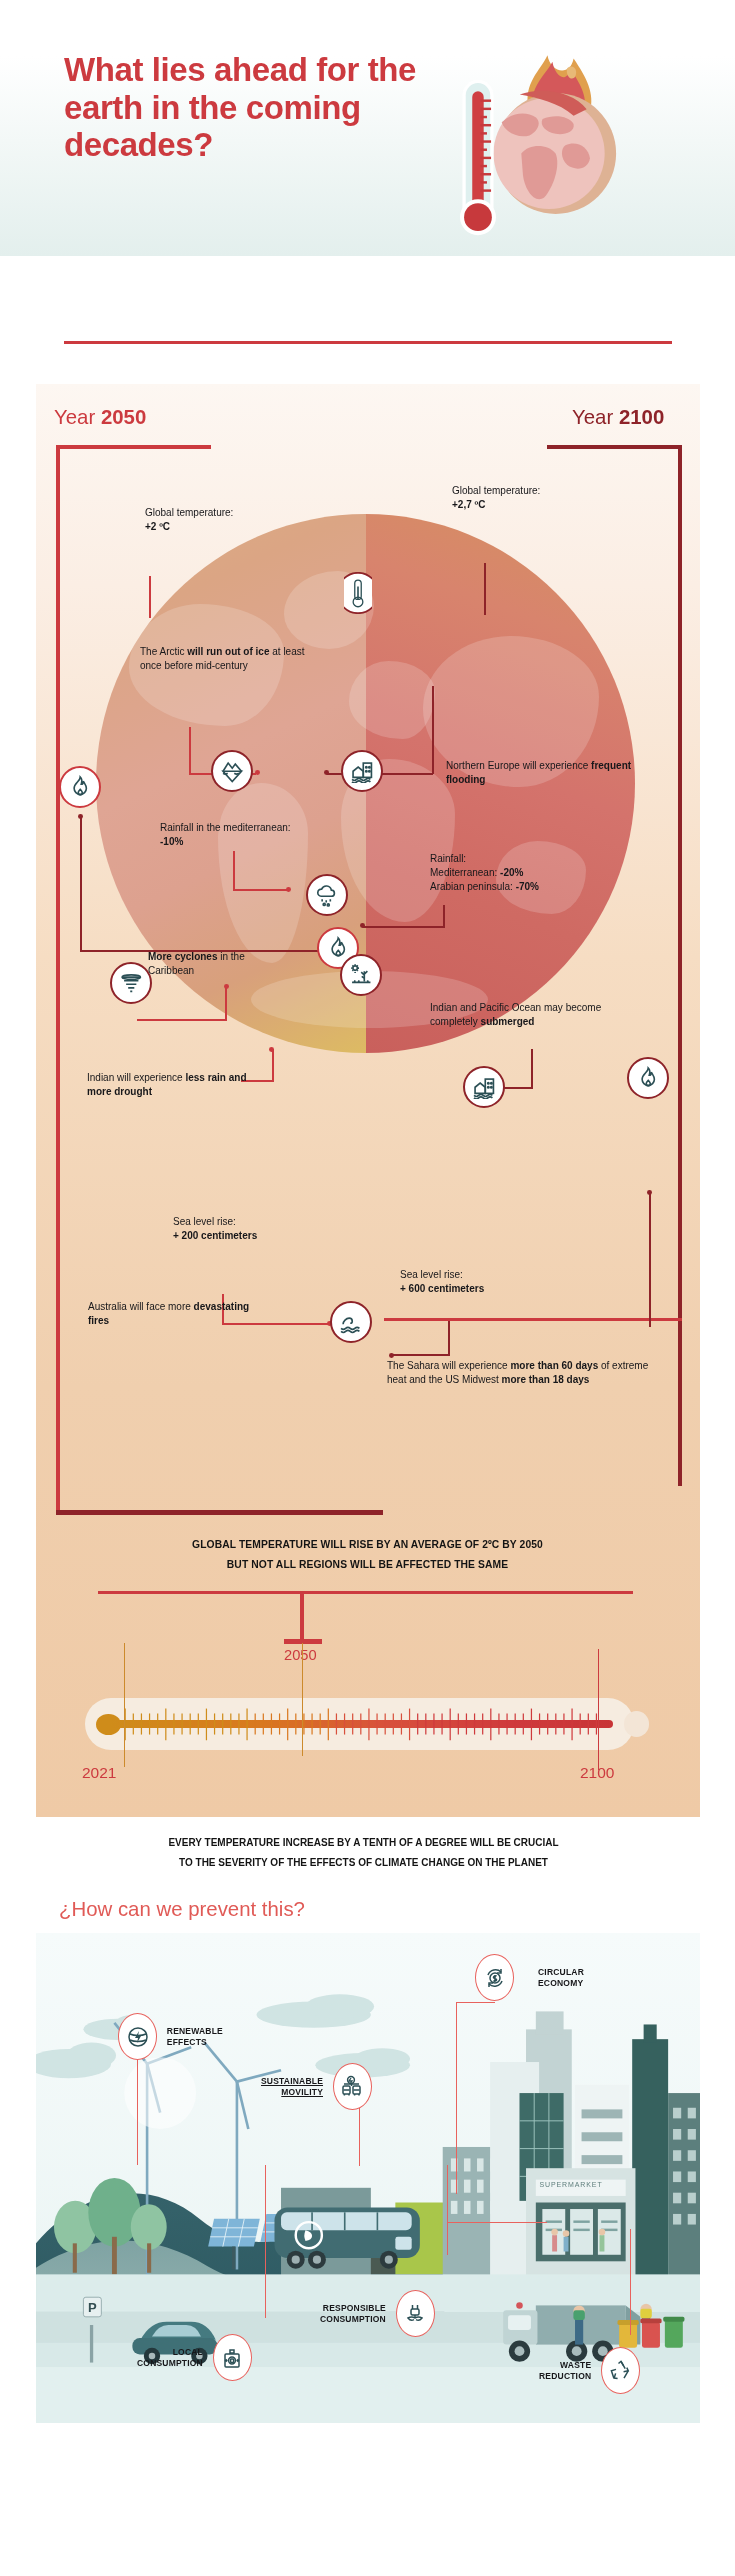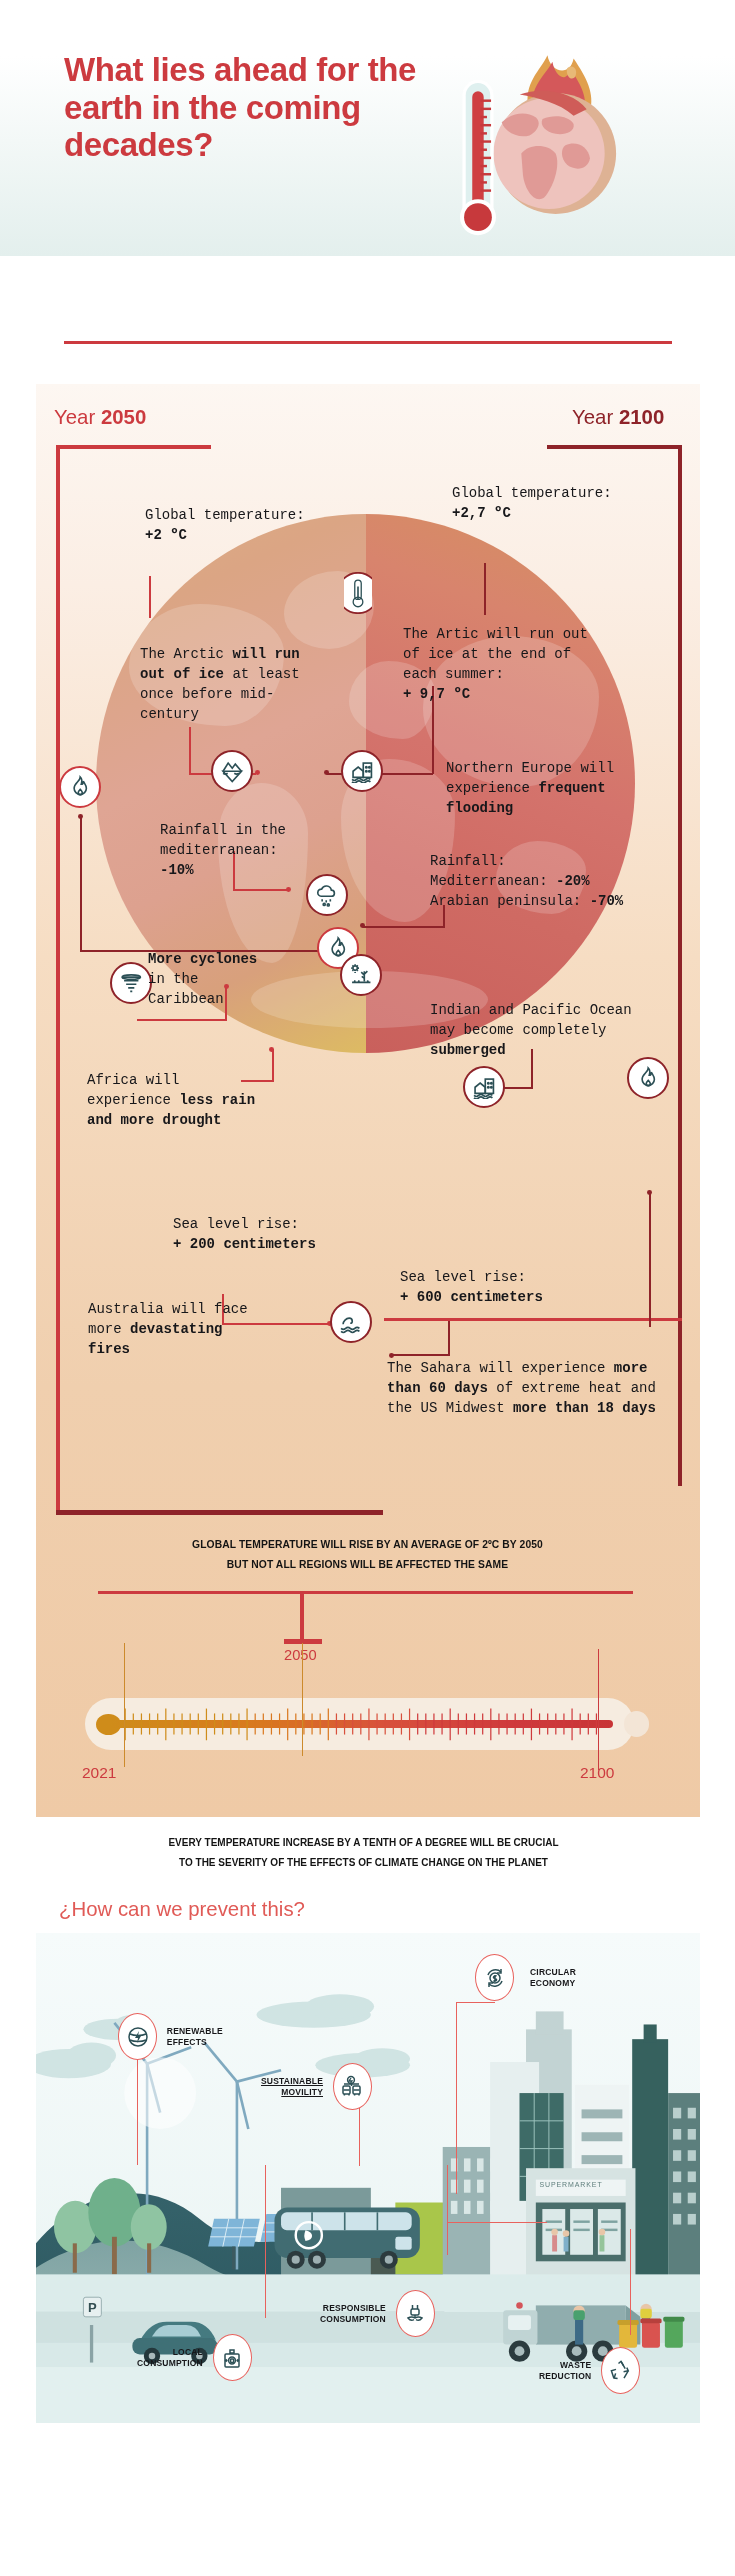--- a/index.html
+++ b/index.html
@@ -59,21 +59,21 @@
   
   .pin{
     position:absolute;width:42px;height:42px;border-radius:50%;
     background:#ffffff;border:2px solid #8e2329;
     display:flex;align-items:center;justify-content:center;
     z-index:6;
   }
   .pin.red{border-color:#cc3a3f;}
   .pin svg{width:24.5px;height:24.5px;stroke:#2b4f55;fill:none;stroke-width:1.6;}
 
-  .callout{position:absolute;font-size:14px;line-height:1.42;color:#17171a;z-index:7;font-family:Liberation Mono, monospace;}
+  .callout{position:absolute;font-size:10px;line-height:1.42;color:#17171a;z-index:7;}
   .callout b{font-weight:bold;}
 
   .lead{position:absolute;background:transparent;z-index:5;}
   .lead i{position:absolute;display:block;background:#cc3a3f;}
   .lead.dark i{background:#8e2329;}
   .dot{position:absolute;width:4.9px;height:4.9px;border-radius:50%;background:#8e2329;z-index:6;}
   .dot.red{background:#cc3a3f;}
 
   .thermo-pin{
     position:absolute;left:344px;top:572px;width:28px;height:42px;z-index:7;
@@ -372,24 +372,20 @@
 
   <div class="callout" style="left:452px;top:484px;width:180px;">
     <span>Global temperature:</span><br>
     <b>+2,7 ºC</b>
   </div>
 
   <div class="callout" style="left:140px;top:645px;width:176px;">
     <span>The Arctic </span><b>will run out of ice</b><span> at least once before mid-century</span>
   </div>
 
-  <div class="callout" style="left:403px;top:625px;width:192px;">
-    <span>The Artic will run out of ice at the end of each summer:</span><br>
-    <b>+ 9,7 ºC</b>
-  </div>
 
   <div class="callout" style="left:446px;top:759px;width:188px;">
     <span>Northern Europe will experience </span><b>frequent flooding</b>
   </div>
 
   <div class="callout" style="left:160px;top:821px;width:155px;">
     <span>Rainfall in the mediterranean: </span><b>-10%</b>
   </div>
 
   <div class="callout" style="left:430px;top:852px;width:204px;">
@@ -400,21 +396,21 @@
 
   <div class="callout" style="left:148px;top:950px;width:131px;">
     <b>More cyclones</b><span> in the Caribbean</span>
   </div>
 
   <div class="callout" style="left:430px;top:1001px;width:204px;">
     <span>Indian and Pacific Ocean may become completely </span><b>submerged</b>
   </div>
 
   <div class="callout" style="left:87px;top:1071px;width:176px;">
-    <span>Africa will experience </span><b>less rain and more drought</b>
+    <span>Indian will experience </span><b>less rain and more drought</b>
   </div>
 
   <div class="callout" style="left:173px;top:1215px;width:163px;">
     <span>Sea level rise:</span><br>
     <b>+ 200 centimeters</b>
   </div>
 
   <div class="callout" style="left:400px;top:1268px;width:163px;">
     <span>Sea level rise:</span><br>
     <b>+ 600 centimeters</b>
@@ -802,21 +798,21 @@
 
   <div class="node" style="left:475px;top:1954px;">
     <div class="circ">
       <svg viewBox="0 0 24 24">
           <path d="M5 9a8 8 0 0 1 13-3M19 15a8 8 0 0 1 -13 3"></path>
           <path d="M18 3v4h-4M6 21v-4h4"></path>
           <circle cx="12" cy="12" r="5"></circle>
           <path d="M12 9v6M13.6 10.2a2 2 0 0 0 -3.2 1.1c0 1.6 3.2 0.8 3.2 2.4a2 2 0 0 1 -3.2 1"></path>
         </svg>
     </div>
-    <div class="lbl" style="margin-left:16px;">
+    <div class="lbl" style="margin-left:24px;">
       <div>CIRCULAR</div>
       <div>ECONOMY</div>
     </div>
   </div>
 
   <div class="node" style="left:261px;top:2063px;">
     <div class="lbl" style="margin-right:9.8px;text-align:right;text-decoration:underline;">
       <div>SUSTAINABLE</div>
       <div>MOVILITY</div>
     </div>

